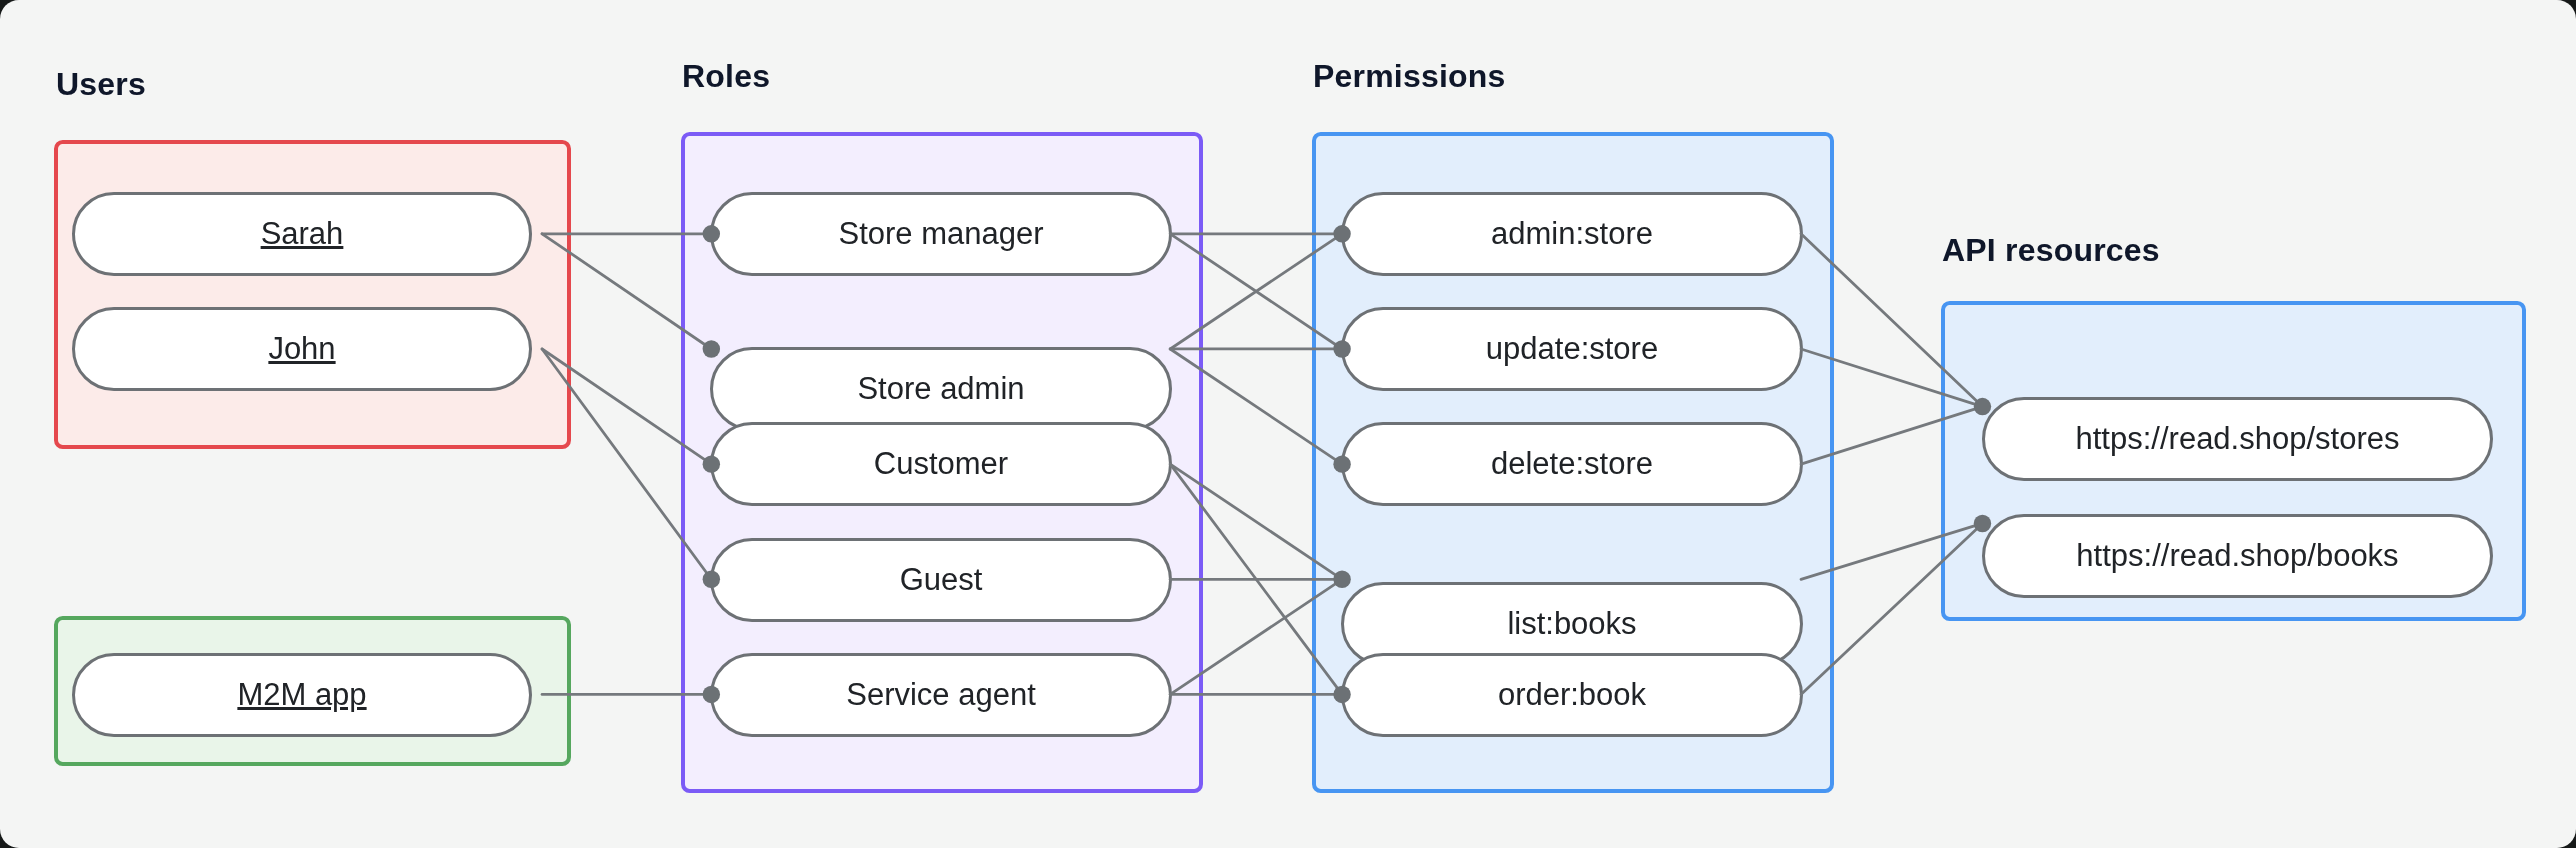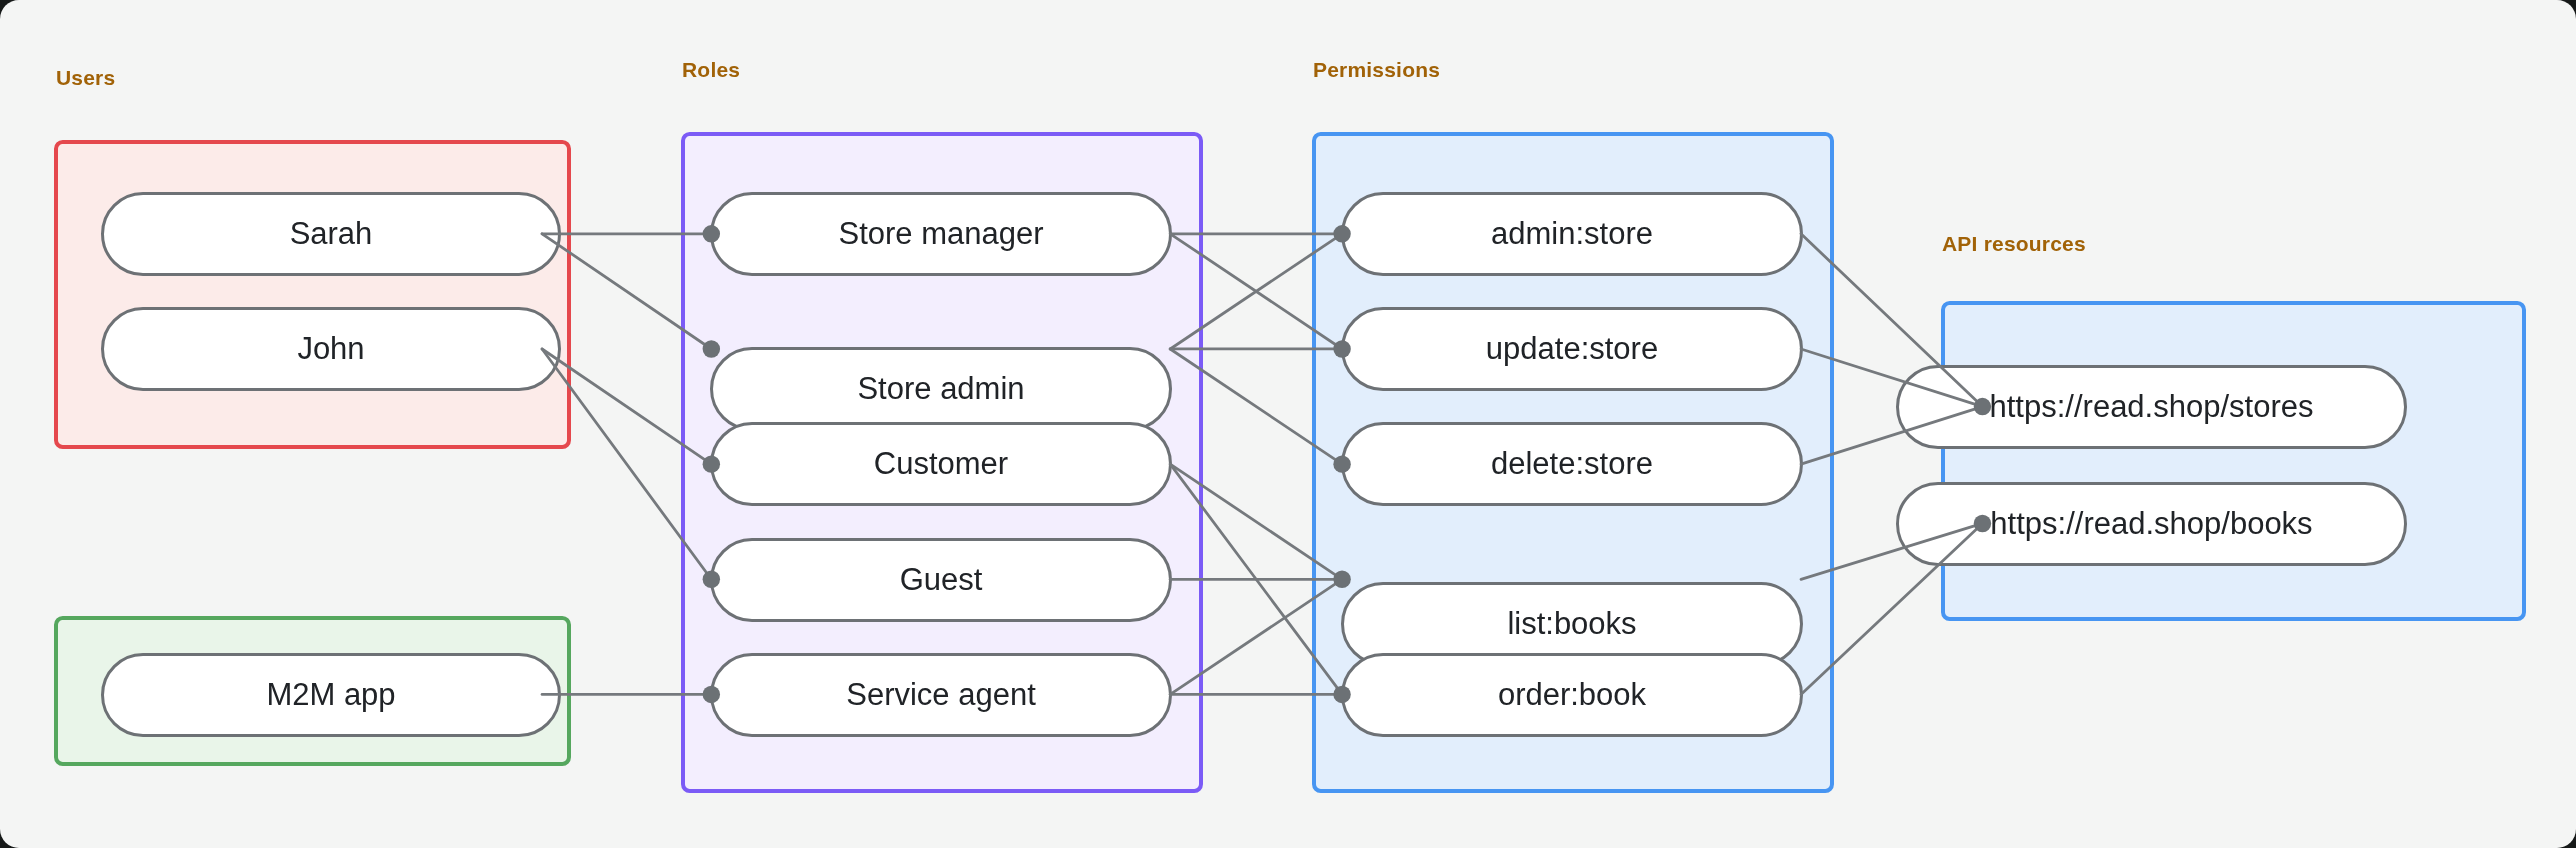--- a/index.html
+++ b/index.html
@@ -10,23 +10,23 @@
   }
   .canvas {
     position: relative;
     width: 2576px; height: 848px;
     background: #f4f5f4;
     border-radius: 19px;
     overflow: hidden;
   }
   .glabel {
     position: absolute;
-    font-size: 21px;
+    font-size: 32px;
     font-weight: 600;
-    color: #a16207;
+    color: #0f172a;
     letter-spacing: 0.2px;
     z-index: 1;
     white-space: nowrap;
   }
   #lbl-users       { left: 56px;   top: 66px;  }
   #lbl-m2m         { left: 56px;   top: 546px; }
   #lbl-roles       { left: 682px;  top: 58px;  }
   #lbl-permissions { left: 1313px; top: 58px;  }
   #lbl-api         { left: 1942px; top: 232px; }
 
@@ -49,24 +49,24 @@
     border: 3.1px solid #6d7175;
     border-radius: 42px;
     display: flex;
     align-items: center;
     justify-content: center;
     font-size: 31px;
     color: #202327;
     z-index: 2;
     white-space: nowrap;
   }
-  .pill.col-u { left: 101px;   width: 460px; }
+  .pill.col-u { left: 72px;   width: 460px; text-decoration: underline; }
   .pill.col-r { left: 710px;  width: 462px; }
   .pill.col-p { left: 1341px; width: 462px; }
-  .pill.col-a { left: 1896px; width: 511px; }
+  .pill.col-a { left: 1982px; width: 511px; margin-top: 32px; }
 
   #n-sarah         { top: 192px; }
   #n-john          { top: 307px; }
   #n-m2m-app       { top: 653px; }
 
   #n-store-manager { top: 192px; }
   #n-store-admin   { top: 307px; margin-top: 40px; }
   #n-customer      { top: 422px; }
   #n-guest         { top: 538px; }
   #n-service-agent { top: 653px; }

